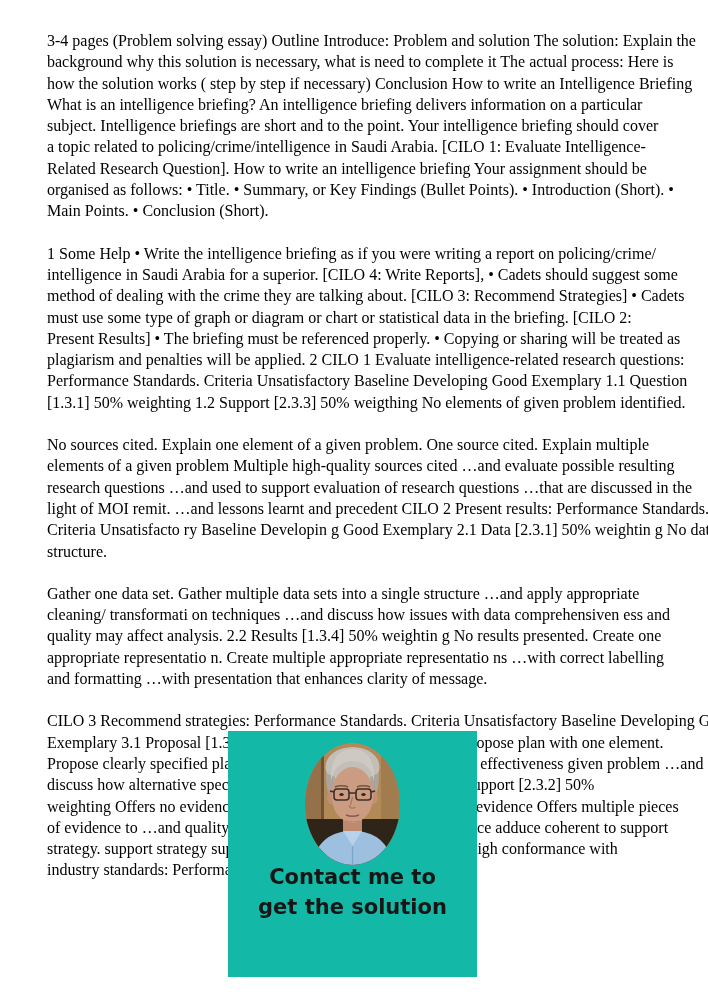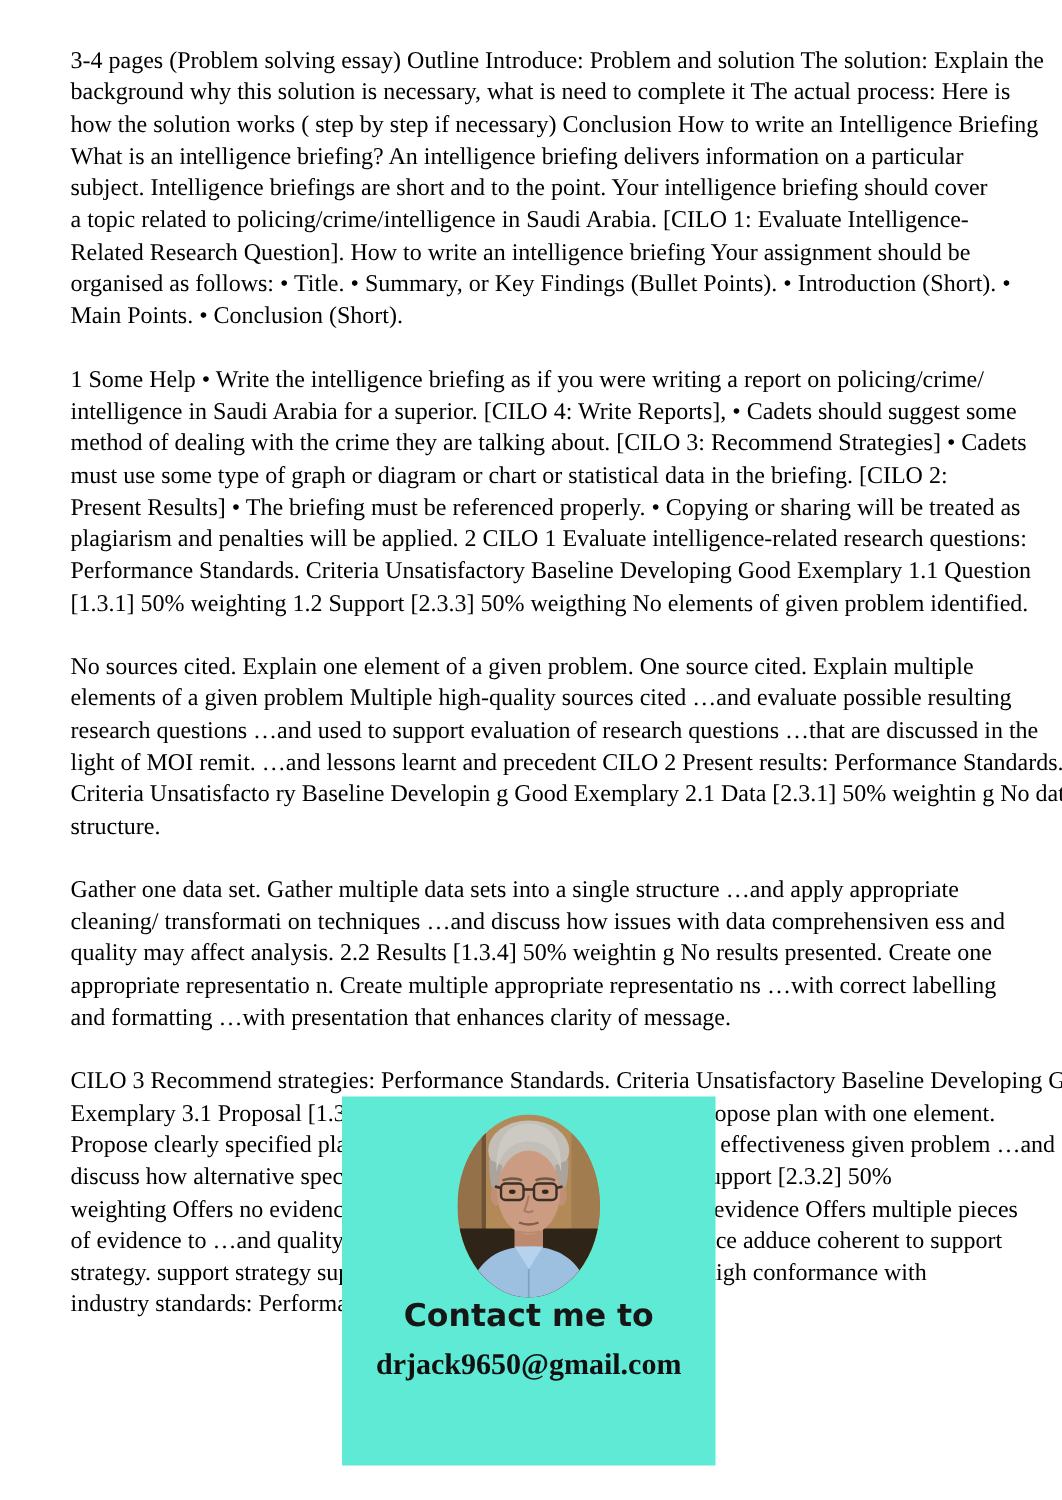--- a/index.html
+++ b/index.html
@@ -98,21 +98,21 @@
     <p>CILO 3 Recommend strategies: Performance Standards. Criteria Unsatisfactory Baseline Developing Good
 Exemplary 3.1 Proposal [1.3.4] 50% weighting No plan offered. Propose plan with one element.
 Propose clearly specified plan with multiple elements …and assess effectiveness given problem …and
 discuss how alternative specifications might increase results. 3.2 Support [2.3.2] 50%
 weighting Offers no evidence to support strategy. Offers one piece evidence Offers multiple pieces
 of evidence to …and quality of evidence is discussed …and evidence adduce coherent to support
 strategy. support strategy supported by the evidence …and with a high conformance with
 industry standards: Performance Standards.</p>
   </div>
 
-  <div class="overlay" style="background-color: #5eead4;">
+  <div class="overlay" style="background-color: #14b8a6;">
 
     <svg class="photo" viewBox="0 0 95 122" xmlns="http://www.w3.org/2000/svg" aria-hidden="true">
       <defs>
         <clipPath id="ovalClip">
             <ellipse cx="47.5" cy="61" rx="47.5" ry="61"></ellipse>
           </clipPath>
       </defs>
       <g clip-path="url(#ovalClip)">
         <rect width="95" height="122" fill="#b18a57"></rect>
         <rect x="0" width="16" height="122" fill="#95714a"></rect>
@@ -141,16 +141,16 @@
           <line x1="29" y1="49" x2="25" y2="48"></line>
           <line x1="66" y1="49" x2="70" y2="48"></line>
         </g>
         <path d="M47.5,54 C46.5,59 45.5,62 44.5,64 C46,65.6 49,65.6 50.5,64" stroke="#a97a5f" stroke-width="1.3" fill="none"></path>
         <path d="M41,72 C45,73.6 50,73.6 54,72" stroke="#8a5a49" stroke-width="1.6" fill="none"></path>
         <path d="M40,78 C44,79 51,79 55,78" stroke="#b9886d" stroke-width="1" fill="none"></path>
       </g>
     </svg>
 
     <div class="contact-line first">Contact me to</div>
-    <div class="email-line">drjack9650@gmail.com</div>
+    <div class="contact-line">get the solution</div>
   </div>
 
 </div>
 
 </body></html>

